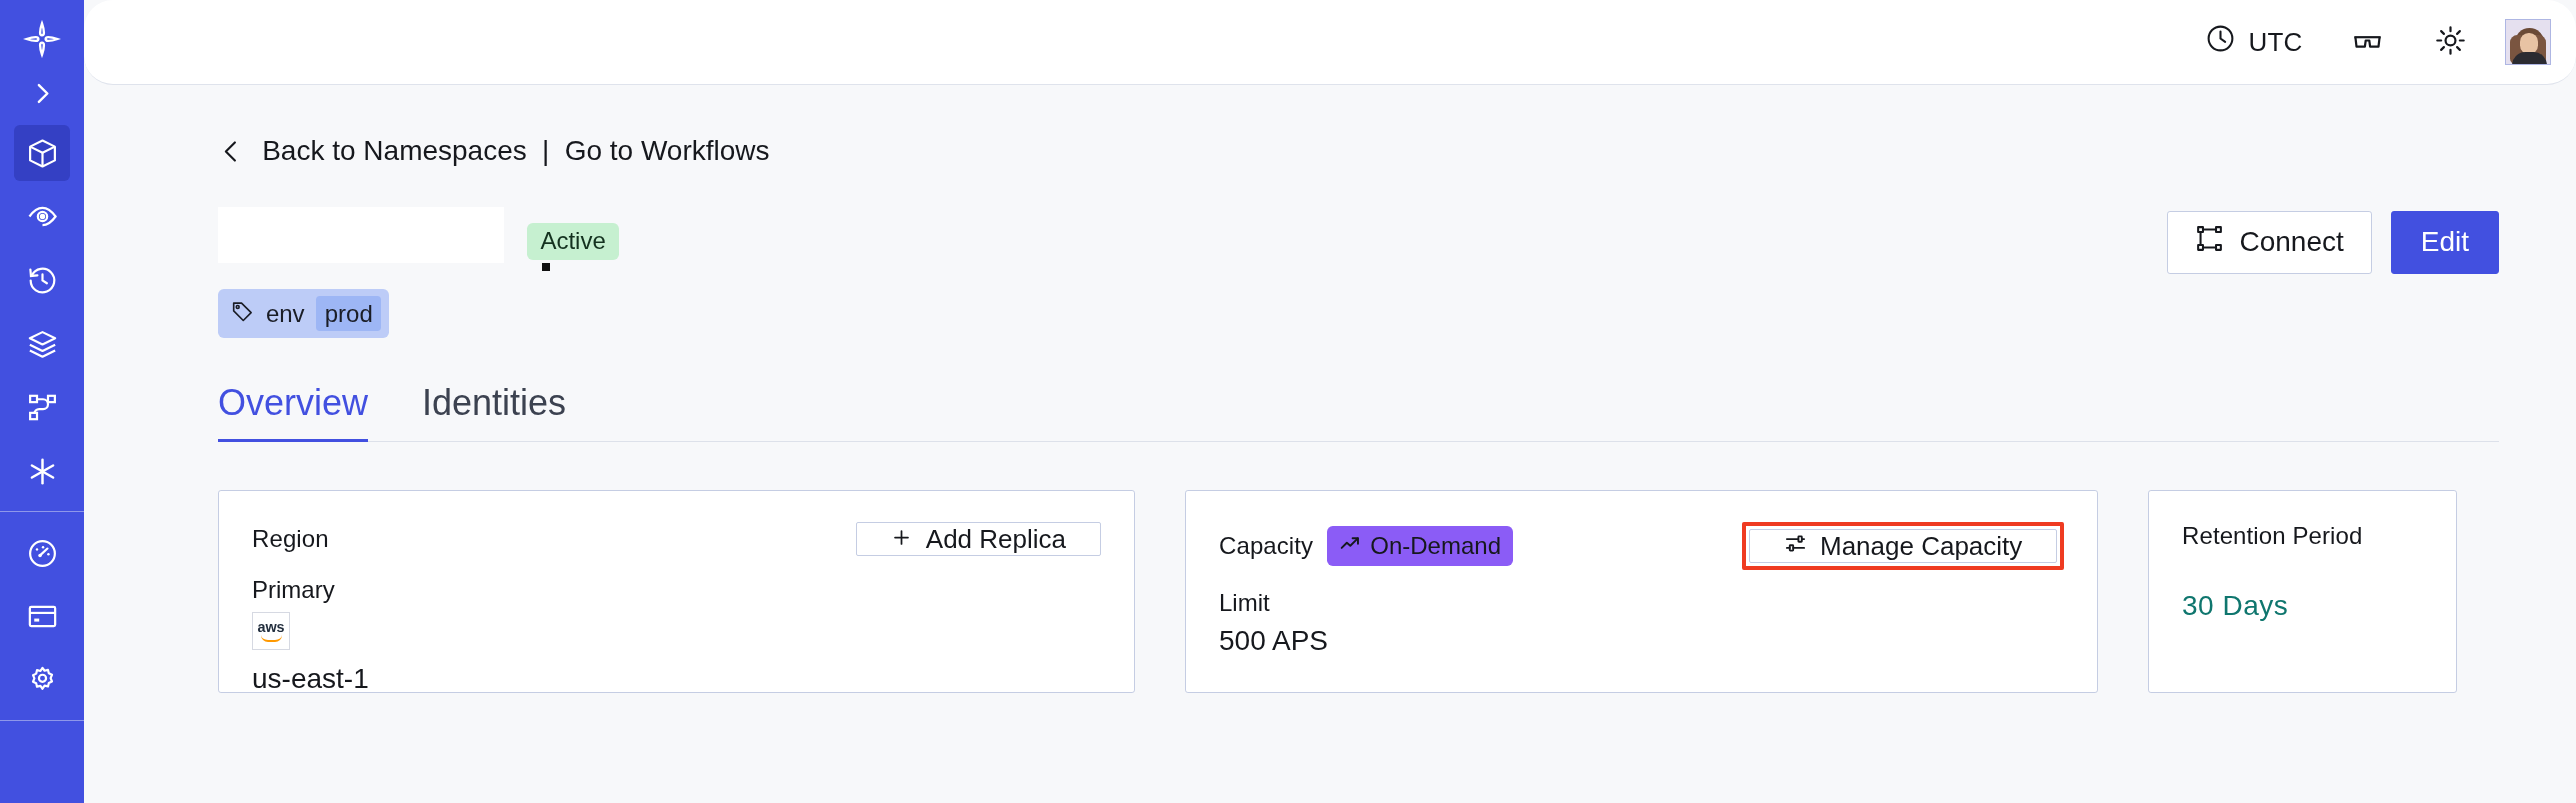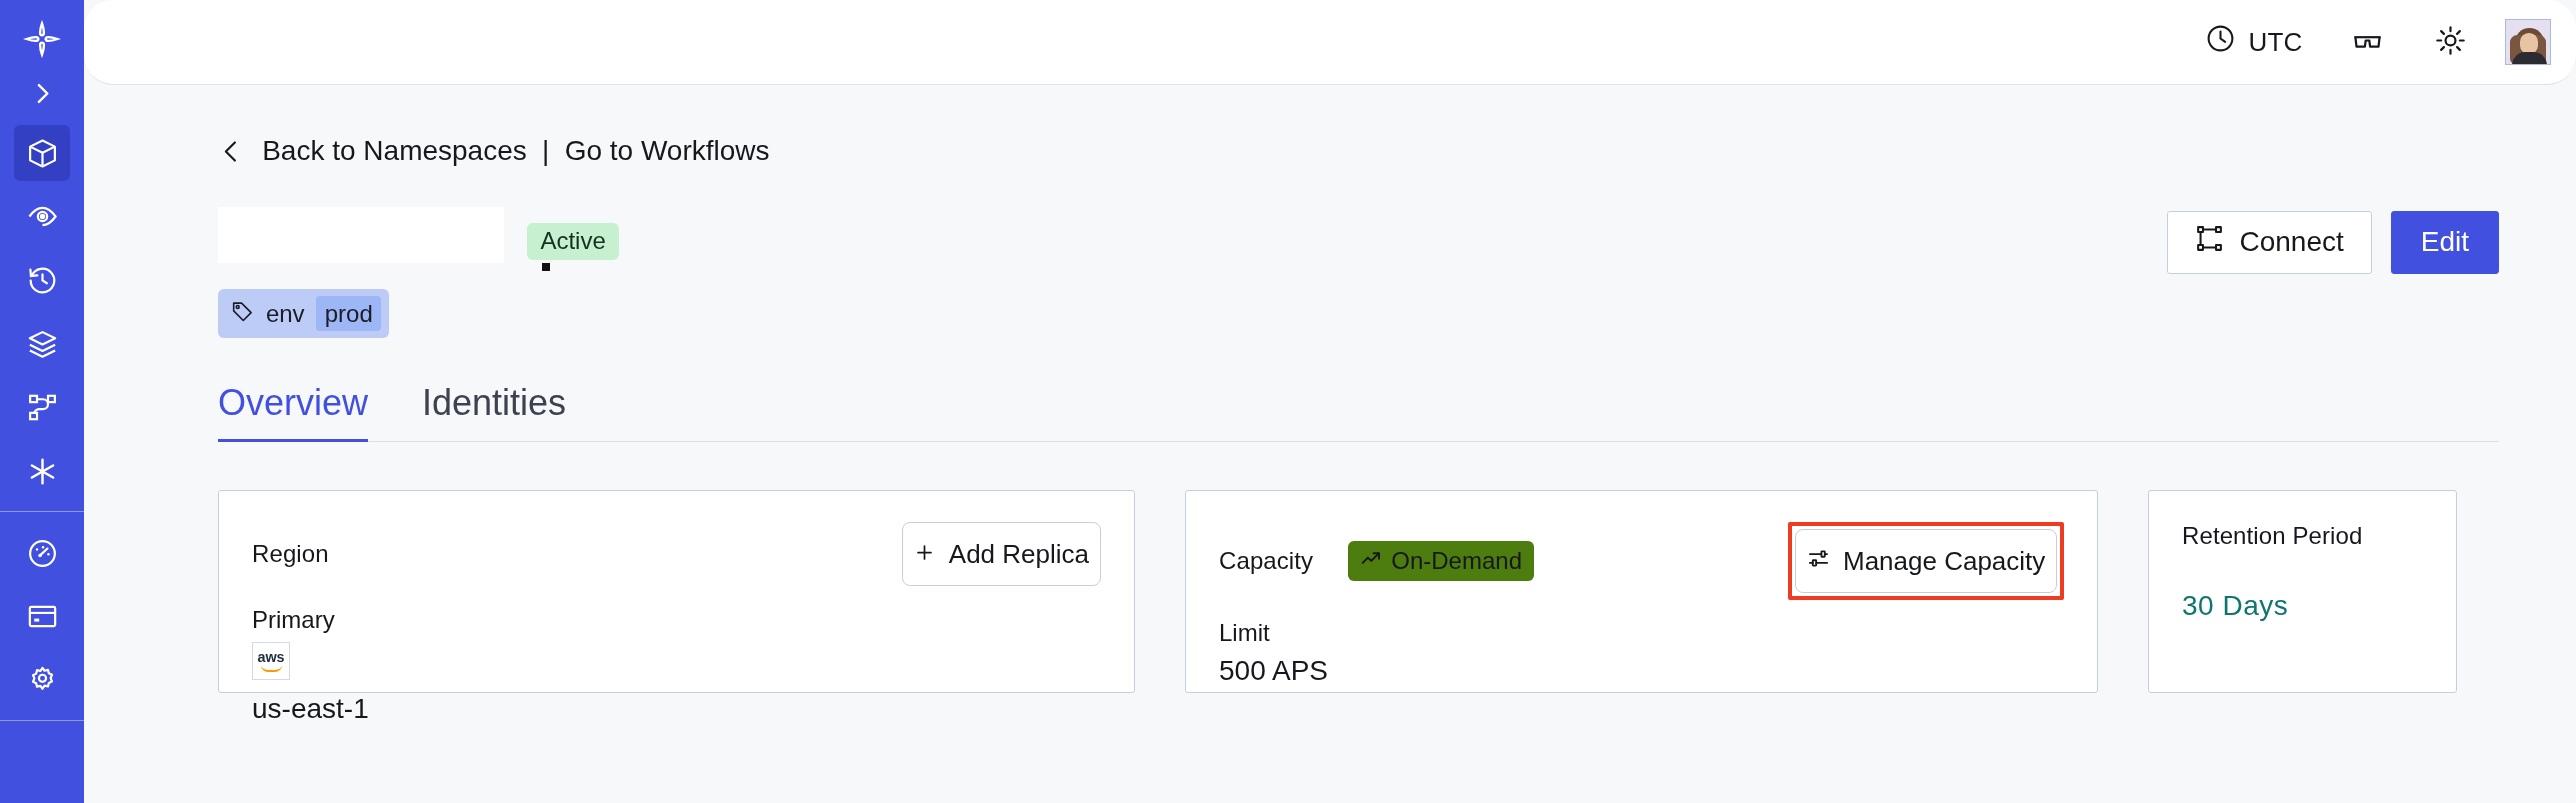--- a/index.html
+++ b/index.html
@@ -131,30 +131,30 @@
     padding: 31px 33px 0 33px; height: 203px; position: relative;
   }
   .card-region { flex: 0 0 917px; }
   .card-capacity { flex: 0 0 913px; }
   .card-retention { flex: 0 0 309px; }
   .card-head { display:flex; align-items:center; }
   .card-title { font-size: 24px; color:#16181d; font-weight: 400;
                 letter-spacing: 0.1px; }
   .badge-ondemand {
     display:inline-flex; align-items:center; gap: 8.6px;
-    background:#4d7c0f; color:#16181d; font-size: 24px;
+    background:#8b5cf6; color:#16181d; font-size: 24px;
     padding: 5.8px 11.5px 6.7px; border-radius: 5.8px; line-height: 1;
-    margin-left: 35px;
+    margin-left: 14px;
     justify-content: flex-end;
   }
   .card-act { margin-left: auto; }
   .btn-sm {
     display:flex; align-items:center; gap: 13.4px;
-    background:#ffffff; border:1px solid #c5cde3; border-radius:8px;
-    height: 64px; padding: 0 11px; font-size: 26px; color:#16181d;
+    background:#ffffff; border:1px solid #c5cde3; border-radius:2px;
+    height: 34px; padding: 0 34px; font-size: 26px; color:#16181d;
     cursor:pointer; white-space: nowrap;
   }
   .hl-wrap { position: relative; padding: 6.7px; }
   .hl-wrap::before {
     content:""; position:absolute; left:0; top:0; right:0; bottom:0;
     border: 4.8px solid #ef3b21; border-radius: 1.9px; pointer-events:none;
   }
   .lbl { font-size: 24px; color:#16181d; margin-top: 17.3px; line-height:1.3; }
   .val { font-size: 28px; color:#16181d; margin-top: 7px;
          display:flex; gap: 13.4px; flex-direction: column; }

